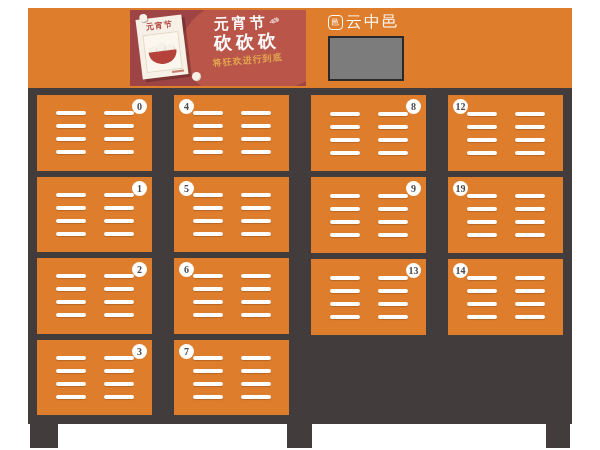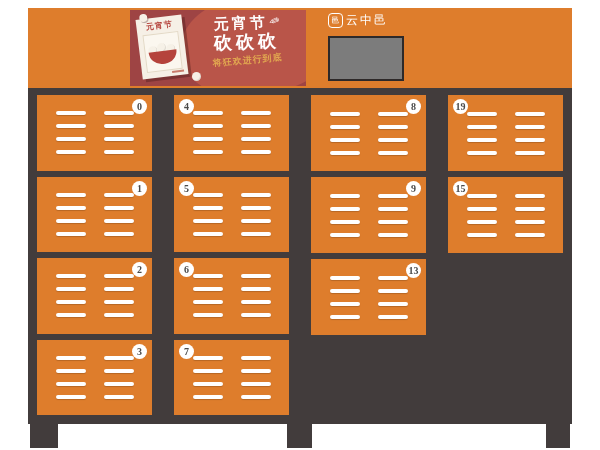--- a/index.html
+++ b/index.html
@@ -40,21 +40,21 @@
   .ball.b1{left:0;top:2px}.ball.b2{left:9px;top:0}.ball.b3{left:18px;top:2px}
   .bowl-body{position:absolute;left:0;top:8px;width:28px;height:13px;background:#B5433C;
     border-radius:0 0 14px 14px;}
   .cal-date{position:absolute;right:4px;bottom:3px;width:12px;height:2px;background:#C97B6B;}
   .poster-ball{position:absolute;left:62px;top:62px;width:9px;height:9px;z-index:3;}
   
   .brand{position:absolute;left:300px;top:4px;display:flex;align-items:center;
     gap:3px;color:#fff;}
   .brand-icon{width:13px;height:13px;border:1px solid #fff;border-radius:4px;
     display:flex;align-items:center;justify-content:center;font-size:8px;line-height:1;}
-  .brand-name{font-size:12px;letter-spacing:2px;}
+  .brand-name{font-size:16px;letter-spacing:2px;}
   .screen{position:absolute;left:300px;top:28px;width:76px;height:45px;
     background:#7C7C7C;border:2px solid #2D2929;box-sizing:border-box;}
   
   .grid{width:544px;height:336px;background:#423C3C;box-sizing:border-box;
     display:flex;justify-content:space-between;padding:7px 9px 9px;}
   .col{display:flex;flex-direction:column;gap:6px;}
   .door{position:relative;width:115px;height:76px;background:#DE7D2C;
     display:flex;align-items:center;justify-content:center;cursor:pointer;}
   .badge{position:absolute;top:4px;height:15px;min-width:15px;padding:0 2px;
     box-sizing:border-box;background:#fff;border-radius:9px;color:#4A4A4A;
@@ -258,34 +258,47 @@
             <span class="vent-bar"></span>
             <span class="vent-bar"></span>
             <span class="vent-bar"></span>
             <span class="vent-bar"></span>
           </div>
       </div>
     </div>
 
     <div class="col badge-left">
       <div class="door">
+        <span class="badge">12</span>
+        <div class="vents">
+            <span class="vent-bar"></span>
+            <span class="vent-bar"></span>
+            <span class="vent-bar"></span>
+            <span class="vent-bar"></span>
+            <span class="vent-bar"></span>
+            <span class="vent-bar"></span>
+            <span class="vent-bar"></span>
+            <span class="vent-bar"></span>
+          </div>
+      </div>
+      <div class="door">
         <span class="badge">19</span>
         <div class="vents">
             <span class="vent-bar"></span>
             <span class="vent-bar"></span>
             <span class="vent-bar"></span>
             <span class="vent-bar"></span>
             <span class="vent-bar"></span>
             <span class="vent-bar"></span>
             <span class="vent-bar"></span>
             <span class="vent-bar"></span>
           </div>
       </div>
       <div class="door">
-        <span class="badge">15</span>
+        <span class="badge">14</span>
         <div class="vents">
             <span class="vent-bar"></span>
             <span class="vent-bar"></span>
             <span class="vent-bar"></span>
             <span class="vent-bar"></span>
             <span class="vent-bar"></span>
             <span class="vent-bar"></span>
             <span class="vent-bar"></span>
             <span class="vent-bar"></span>
           </div>

